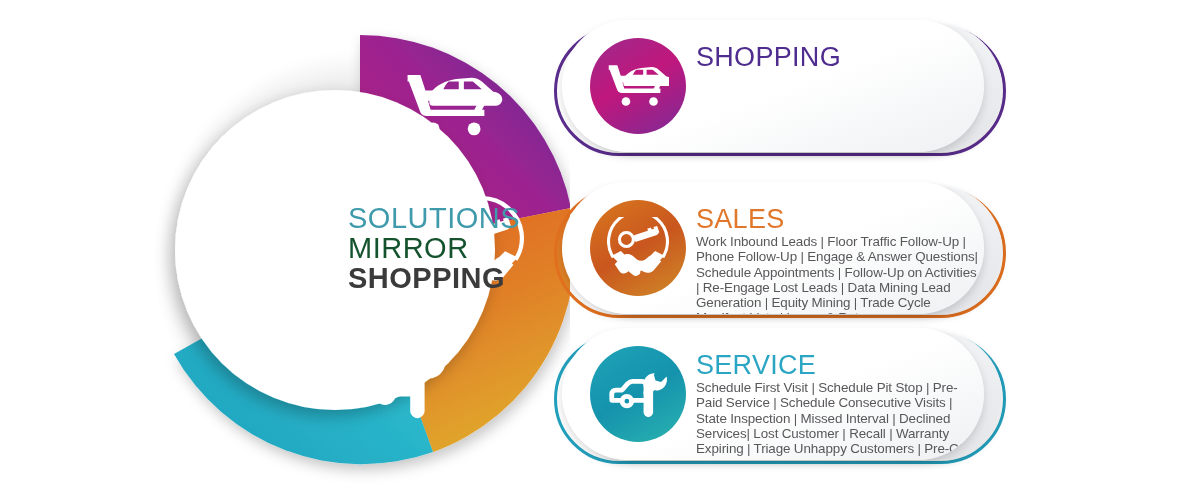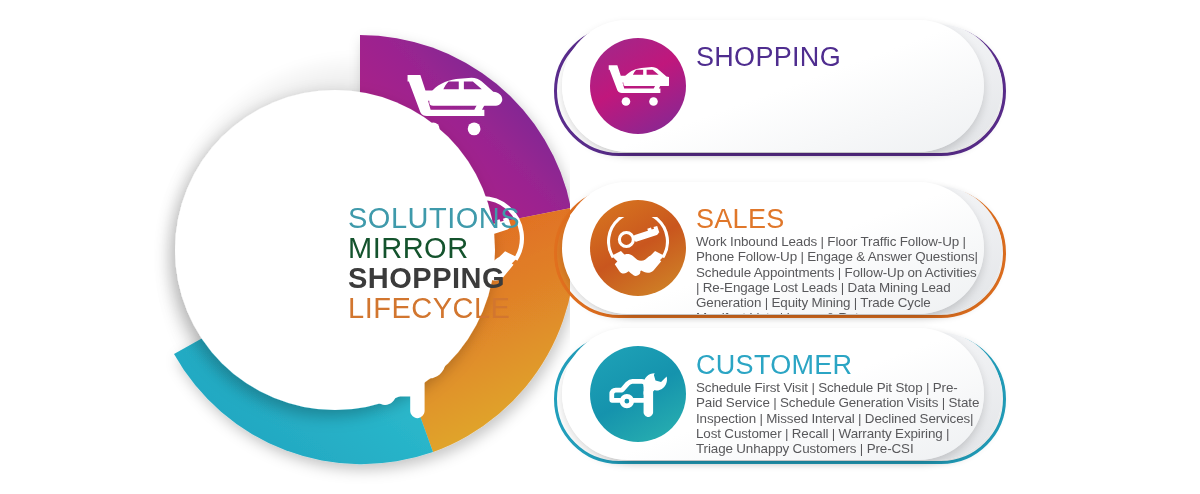--- a/index.html
+++ b/index.html
@@ -193,21 +193,20 @@
         <path fill="none" stroke="#ffffff" stroke-width="6" stroke-linejoin="round" stroke-linecap="round" d="M6 40 v-8 c0-3 2-5 5-5 h8 l7-8 c2-2 4-3 6-3 h12 c3 0 5 2 5 5 v11 M6 40 h12 M32 40 h14"></path>
         <circle fill="none" stroke="#ffffff" stroke-width="6" cx="25" cy="41" r="6"></circle>
         <path fill="#ffffff" d="M60 6 c-8 0-14 6-14 14 0 3 1 5 2 7 l-2 2 v26 c0 3 3 6 6 6 3 0 6-3 6-6 V29 l2-2 c2 1 4 1 6 0 7-2 11-10 9-17 l-7 7 -7-2 -2-7 Z"></path>
       </g>
     </svg>
 
     <div class="center-text">
       <div class="ct-solutions">SOLUTIONS</div>
       <div class="ct-mirror">MIRROR</div>
       <div class="ct-customer">SHOPPING</div>
-      <div class="ct-lifecycle">LIFECYCLE</div>
     </div>
   </div>
 
   <div class="card" id="card-shopping">
     <div class="ring"></div>
     <div class="pill-back"></div>
     <div class="pill">
       <div class="badge">
         <svg viewBox="0 0 72 56" xmlns="http://www.w3.org/2000/svg">
           <path fill="#ffffff" d="M2 4 h10 l4 12 h44 c3 0 5 2 5 5 0 1 0 2-1 3 l-6 11 h-6 l6-11 H18 l2 7 h42 v5 H17 c-2 0-4-1-5-3 L3 9 H2 Z"></path>
@@ -254,19 +253,19 @@
     <div class="pill-back"></div>
     <div class="pill">
       <div class="badge">
         <svg viewBox="0 0 78 64" xmlns="http://www.w3.org/2000/svg">
           <path fill="none" stroke="#ffffff" stroke-width="6" stroke-linejoin="round" stroke-linecap="round" d="M6 40 v-8 c0-3 2-5 5-5 h8 l7-8 c2-2 4-3 6-3 h12 c3 0 5 2 5 5 v11 M6 40 h12 M32 40 h14"></path>
           <circle fill="none" stroke="#ffffff" stroke-width="6" cx="25" cy="41" r="6"></circle>
           <path fill="#ffffff" d="M60 6 c-8 0-14 6-14 14 0 3 1 5 2 7 l-2 2 v26 c0 3 3 6 6 6 3 0 6-3 6-6 V29 l2-2 c2 1 4 1 6 0 7-2 11-10 9-17 l-7 7 -7-2 -2-7 Z"></path>
         </svg>
       </div>
       <div class="card-body">
-        <div class="card-title">CUSTOMER</div>
-        <div class="card-desc">Schedule First Visit | Schedule Pit Stop | Pre-Paid Service |  Schedule Generation Visits | State Inspection |  Missed Interval | Declined Services| Lost Customer | Recall | Warranty Expiring | Triage Unhappy Customers | Pre-CSI</div>
+        <div class="card-title">SERVICE</div>
+        <div class="card-desc">Schedule First Visit | Schedule Pit Stop | Pre-Paid Service |  Schedule Consecutive Visits | State Inspection |  Missed Interval | Declined Services| Lost Customer | Recall | Warranty Expiring | Triage Unhappy Customers | Pre-CSI</div>
       </div>
     </div>
   </div>
 
 </div>
 
 </body></html>

